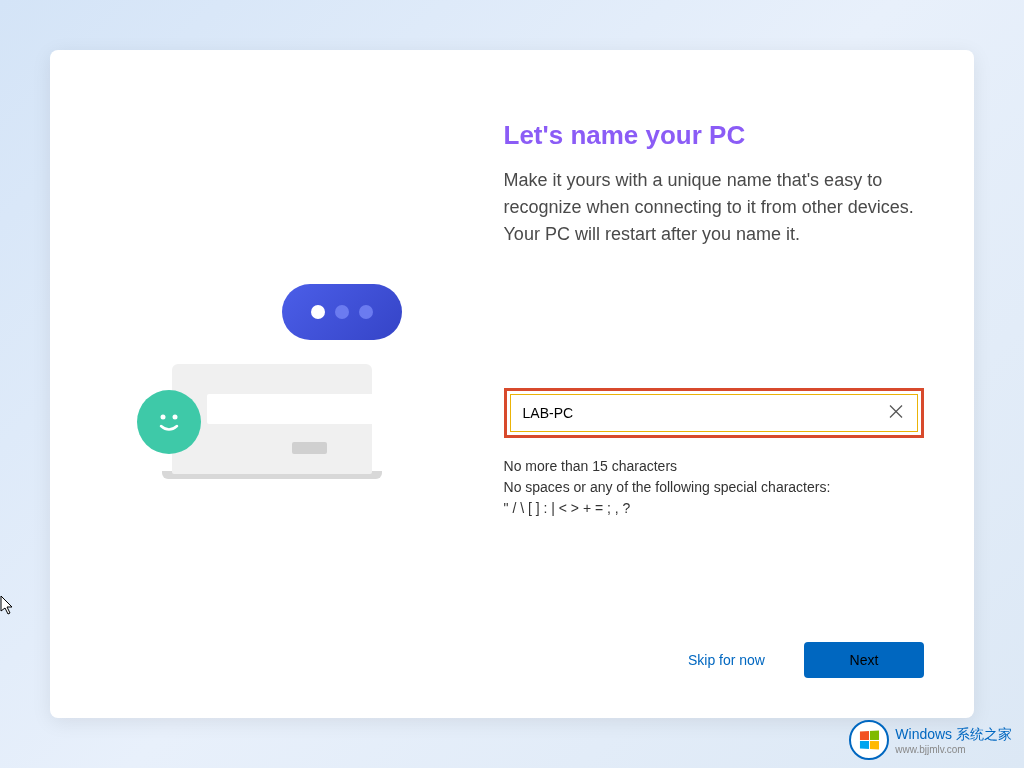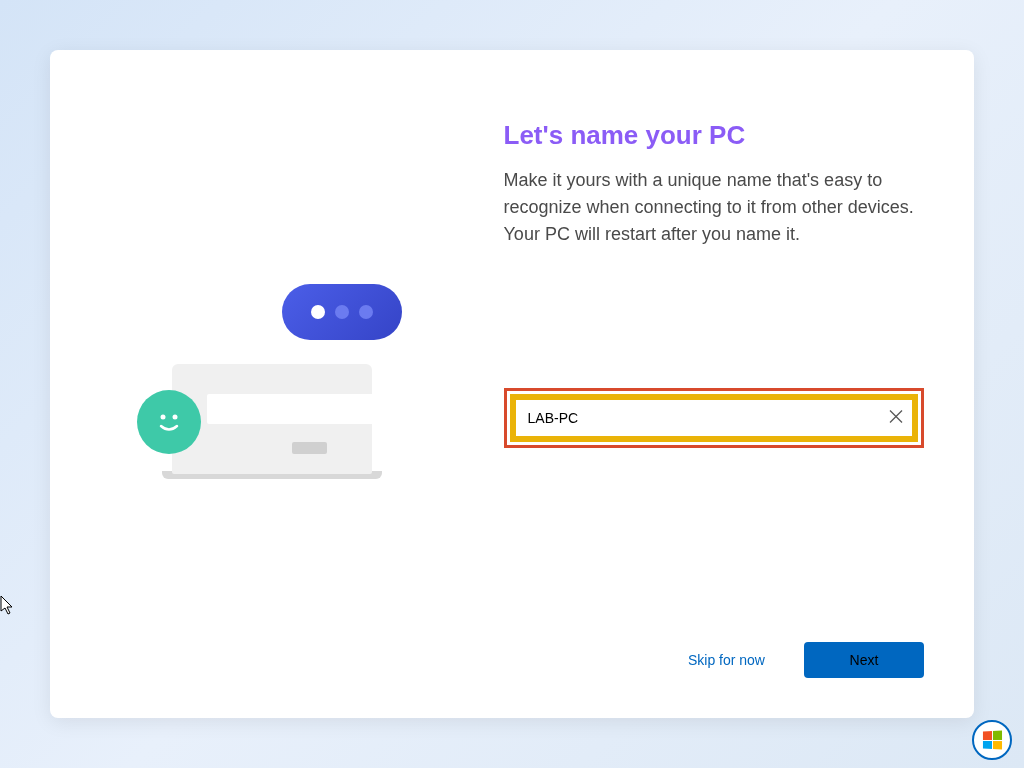--- a/index.html
+++ b/index.html
@@ -150,21 +150,21 @@
       position: relative;
       border: 3px solid #d84a2c;
       padding: 3px;
       margin-bottom: 18px;
     }
     
     .name-input {
       width: 100%;
       padding: 10px 40px 10px 12px;
       font-size: 14px;
-      border: 6px solid #eab308;
+      border: 1px solid #eab308;
       outline: none;
       font-family: inherit;
     }
     
     .clear-button {
       position: absolute;
       right: 14px;
       top: 50%;
       transform: translateY(-50%);
       background: none;
@@ -308,20 +308,25 @@
     <div class="input-wrapper">
       <input type="text" class="name-input" value="LAB-PC" style="">
       <button class="clear-button">
         <svg class="clear-icon" viewBox="0 0 14 14">
           <line x1="1" y1="1" x2="13" y2="13" stroke="#555" stroke-width="1.2"></line>
           <line x1="13" y1="1" x2="1" y2="13" stroke="#555" stroke-width="1.2"></line>
         </svg>
       </button>
     </div>
 
+    <div class="input-hint">
+      <div>No more than 15 characters</div>
+      <div>No spaces or any of the following special characters:</div>
+      <div>" / \ [ ] : | &lt; &gt; + = ; , ?</div>
+    </div>
 
     <div class="button-row">
       <button class="skip-button">Skip for now</button>
       <button class="next-button">Next</button>
     </div>
   </div>
 
 </div>
 
 <svg class="cursor-arrow" width="16" height="22" viewBox="0 0 16 22">
@@ -330,13 +335,17 @@
 
 <div class="watermark">
   <div class="watermark-logo">
     <div class="win-squares">
       <div class="sq sq1"></div>
         <div class="sq sq2"></div>
       <div class="sq sq3"></div>
         <div class="sq sq4"></div>
     </div>
   </div>
+  <div class="watermark-text-group">
+    <span class="watermark-title">Windows 系统之家</span>
+    <span class="watermark-url">www.bjjmlv.com</span>
+  </div>
 </div>
 
 </body></html>

